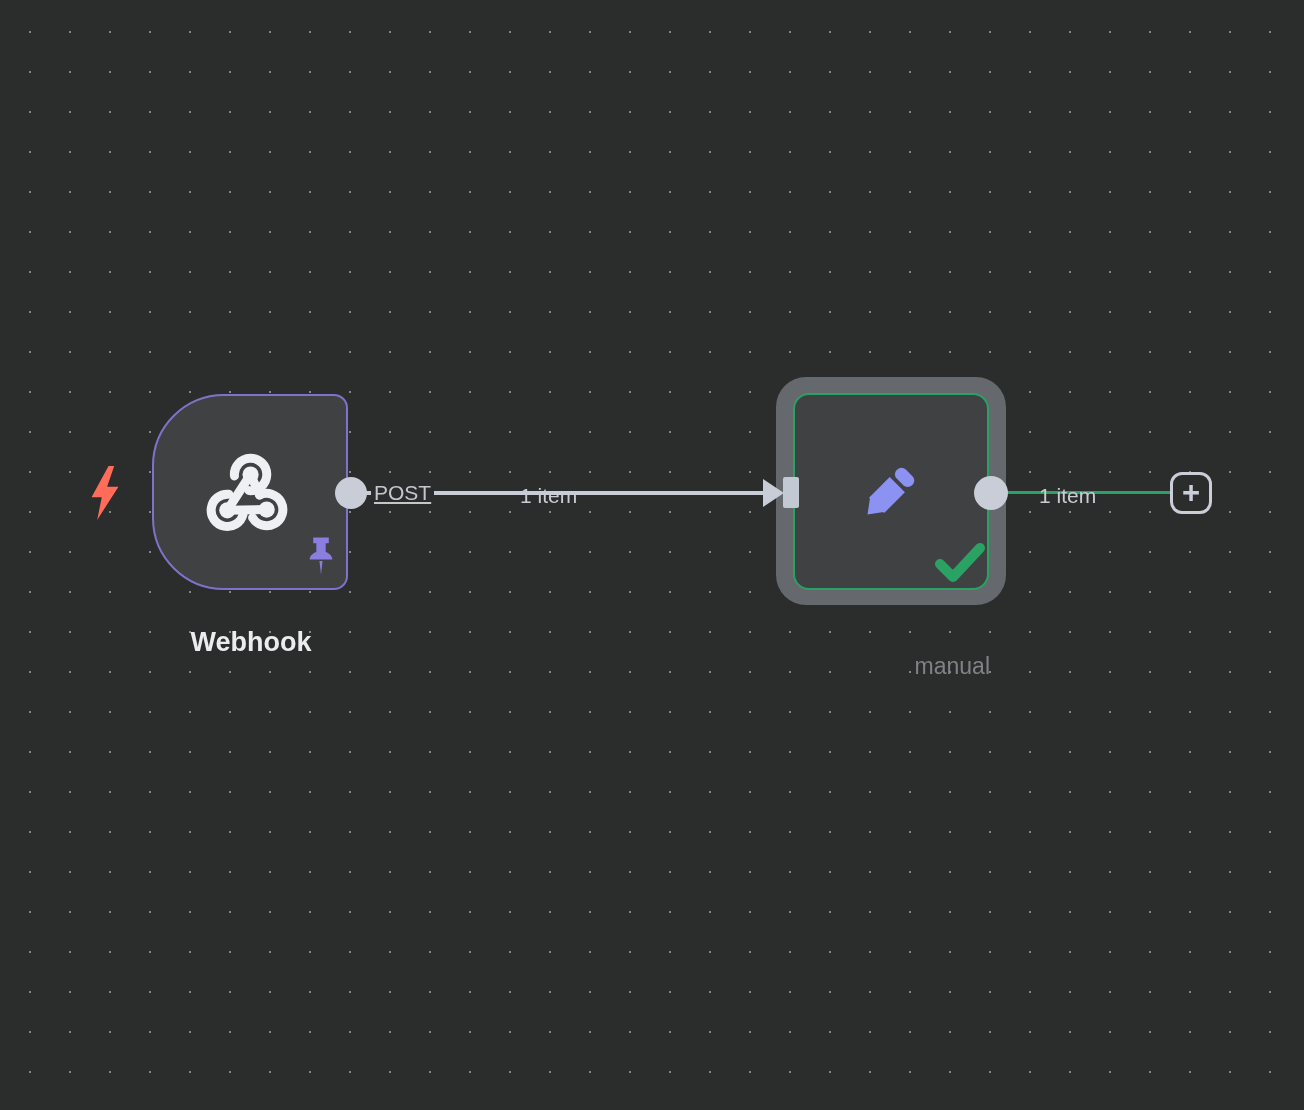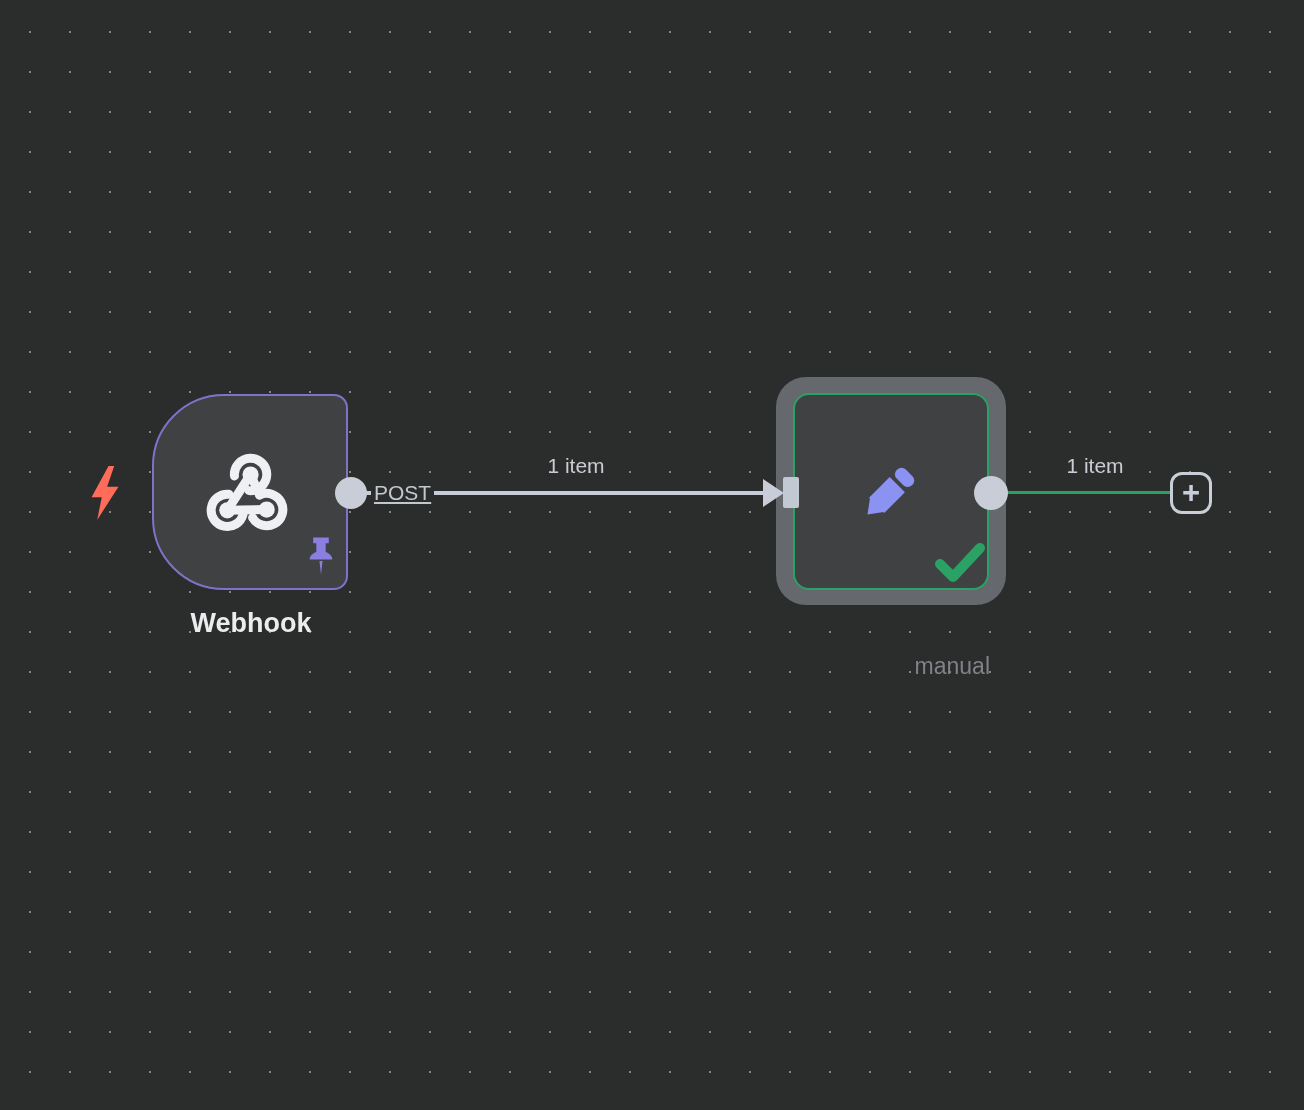--- a/index.html
+++ b/index.html
@@ -20,21 +20,21 @@
 
   
   .bolt{left:88px;top:464px;width:34px;height:58px;z-index:2;}
 
   
   .conn-gray{left:351px;top:491px;width:424px;height:3.5px;background:#c8cdd8;z-index:1;}
   .arrow-gray{left:763px;top:479px;width:21px;height:28px;z-index:3;}
   .conn-green{left:991px;top:491px;width:181px;height:3.2px;background:#2aa263;z-index:3;}
 
   .conn-label{
-    color:#c9ccd3;font-size:21px;line-height:26px;text-align:center;z-index:3;
+    color:#c9ccd3;font-size:21px;line-height:26px;z-index:3;margin-top:30px;
   }
   .label-post{
     left:371px;top:480px;padding:0 3px;background:#2b2c2c;color:#c3c7ce;
     font-size:21px;line-height:26px;z-index:2;text-decoration:underline;
   }
   .item-label-1{left:520px;top:453px;width:112px;}
   .item-label-2{left:1039px;top:453px;width:112px;}
 
   
   .node-webhook{
@@ -70,21 +70,21 @@
     border:3.5px solid #c9ced8;border-radius:12px;background:#2b2c2c;
     display:flex;align-items:center;justify-content:center;z-index:3;
   }
   .plus-button span{
     color:#c9ced8;font-size:31px;font-weight:700;line-height:1;
     transform:translateY(-1px);
   }
 
   
   .node-title{
-    color:#eaecee;font-size:27px;font-weight:600;text-align:center;z-index:2;
+    color:#eaecee;font-size:27px;font-weight:600;text-align:center;z-index:2;margin-top:19px;
   }
   .title-webhook{left:146px;top:608px;width:210px;}
   .title-editfields{left:791px;top:608px;width:200px;}
   .node-subtitle{
     left:790px;top:653px;width:200px;text-align:right;
     color:#7f8287;font-size:23px;font-weight:400;z-index:2;
   }
 </style>
 </head>
 <body>

